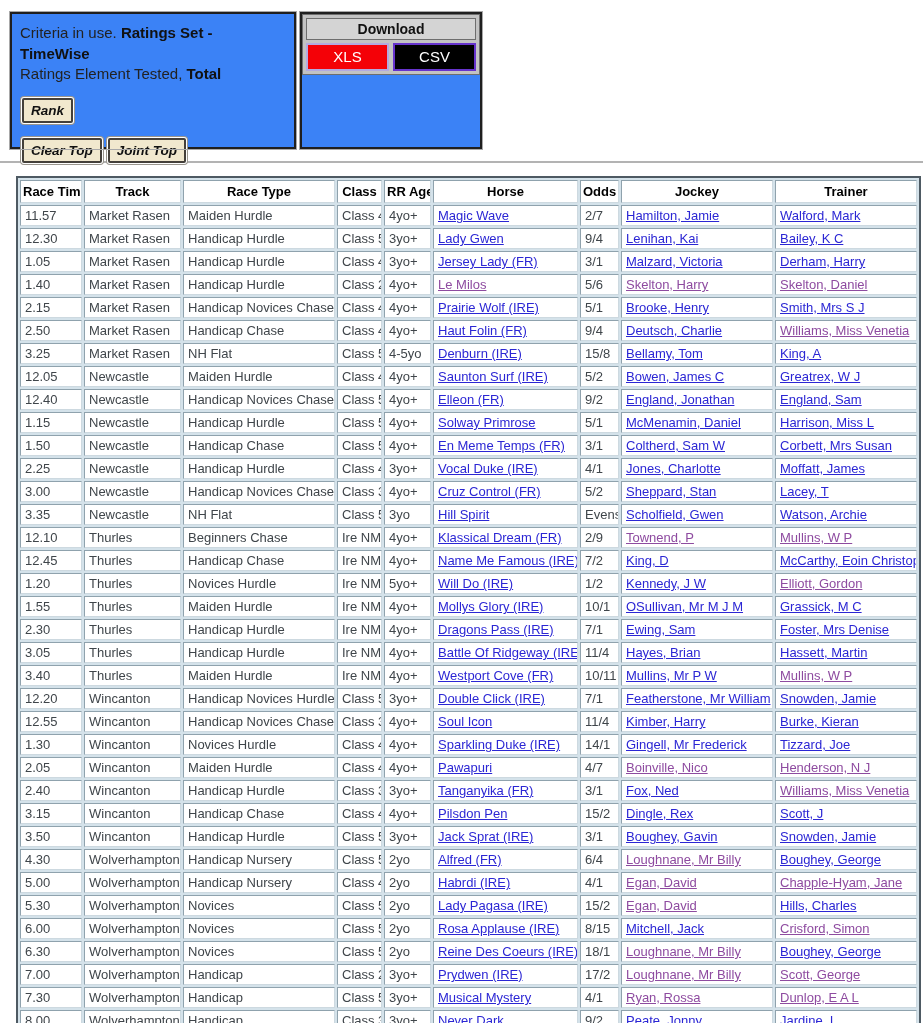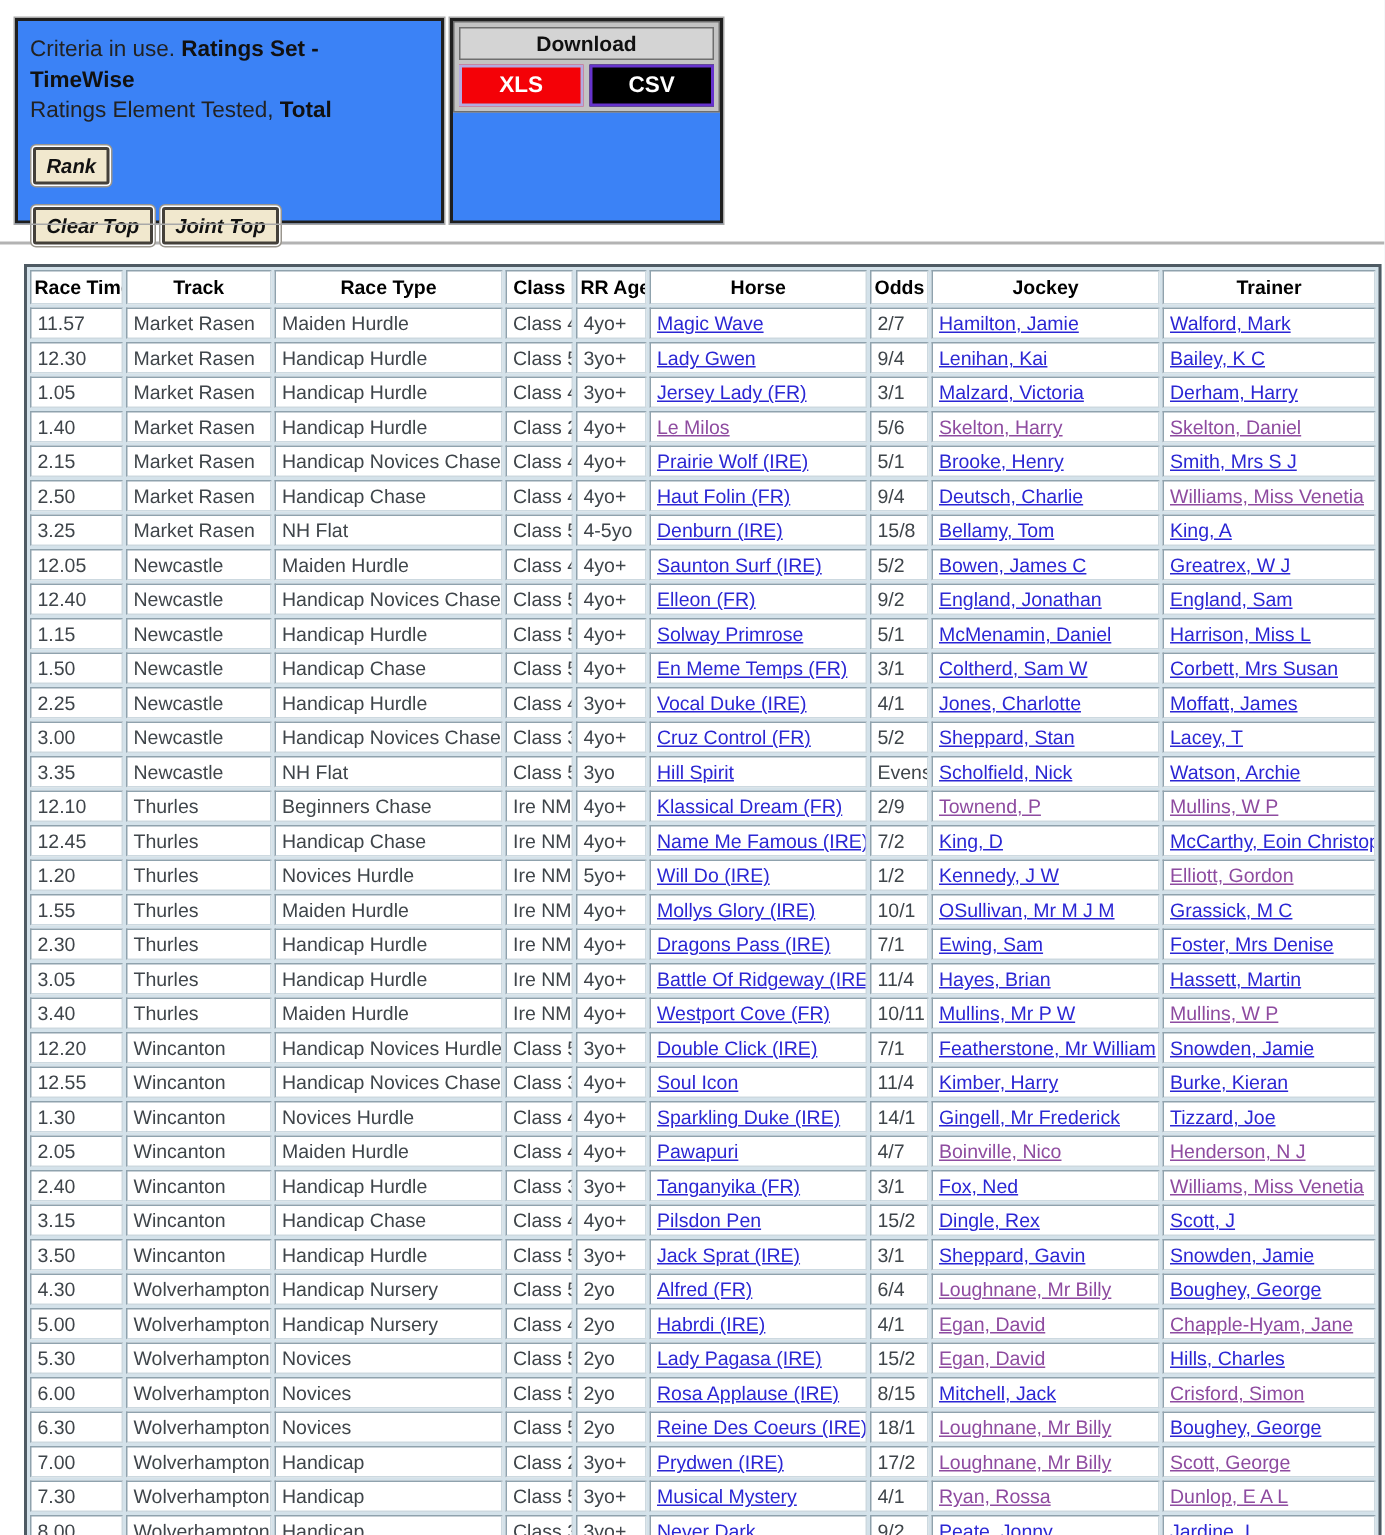--- a/index.html
+++ b/index.html
@@ -20,21 +20,21 @@
     padding: 3px 7px; margin: 2px 4px 2px 2px; cursor: pointer;
     box-shadow: 0 0 0 1px #fff, 0 0 0 2px #9a968e;
     font-style: italic;
   }
 
   .download-panel { width: 182px; padding: 0; }
   .dl-table { background: #c3c3c3; border: 1px solid #6e6e6e; padding: 3px; }
   .dl-header { background: #d4d4d4; border: 1px solid #6e6e6e; text-align: center;
     font-weight: bold; font-size: 14px; color: #111; padding: 2px 0; }
   .dl-buttons { display: flex; gap: 4px; margin-top: 3px; }
-  .dl-btn { flex: 1; text-align: center; font-weight: bold; font-size: 15px; color: #fff;
+  .dl-btn { flex: 1; text-align: center; font-weight: normal; font-size: 15px; color: #fff;
     padding: 3px 0 4px; border: 2px solid; text-decoration: none; cursor: pointer; }
   .dl-btn.xls { background: #f40107; border-color: #b3aae0; }
   .dl-btn.csv { background: #000000; border-color: #6633cc; }
 
   
   .divider { border: none; height: 2px; background: #b3b3b3; margin: 12px 0 13px 0; }
 
   
   .race-table {
     border-collapse: separate; border-spacing: 2px;
@@ -248,21 +248,21 @@
         <td><a href="#">Lacey, T</a></td>
       </tr>
       <tr>
         <td>3.35</td>
         <td>Newcastle</td>
         <td>NH Flat</td>
         <td>Class 5</td>
         <td>3yo</td>
         <td><a href="#">Hill Spirit</a></td>
         <td>Evens</td>
-        <td><a href="#">Scholfield, Nick</a></td>
+        <td><a href="#">Scholfield, Gwen</a></td>
         <td><a href="#">Watson, Archie</a></td>
       </tr>
       <tr>
         <td>12.10</td>
         <td>Thurles</td>
         <td>Beginners Chase</td>
         <td>Ire NM</td>
         <td>4yo+</td>
         <td><a href="#">Klassical Dream (FR)</a></td>
         <td>2/9</td>
@@ -402,21 +402,21 @@
         <td><a href="#">Scott, J</a></td>
       </tr>
       <tr>
         <td>3.50</td>
         <td>Wincanton</td>
         <td>Handicap Hurdle</td>
         <td>Class 5</td>
         <td>3yo+</td>
         <td><a href="#">Jack Sprat (IRE)</a></td>
         <td>3/1</td>
-        <td><a href="#">Sheppard, Gavin</a></td>
+        <td><a href="#">Boughey, Gavin</a></td>
         <td><a href="#">Snowden, Jamie</a></td>
       </tr>
       <tr>
         <td>4.30</td>
         <td>Wolverhampton</td>
         <td>Handicap Nursery</td>
         <td>Class 5</td>
         <td>2yo</td>
         <td><a href="#">Alfred (FR)</a></td>
         <td>6/4</td>

